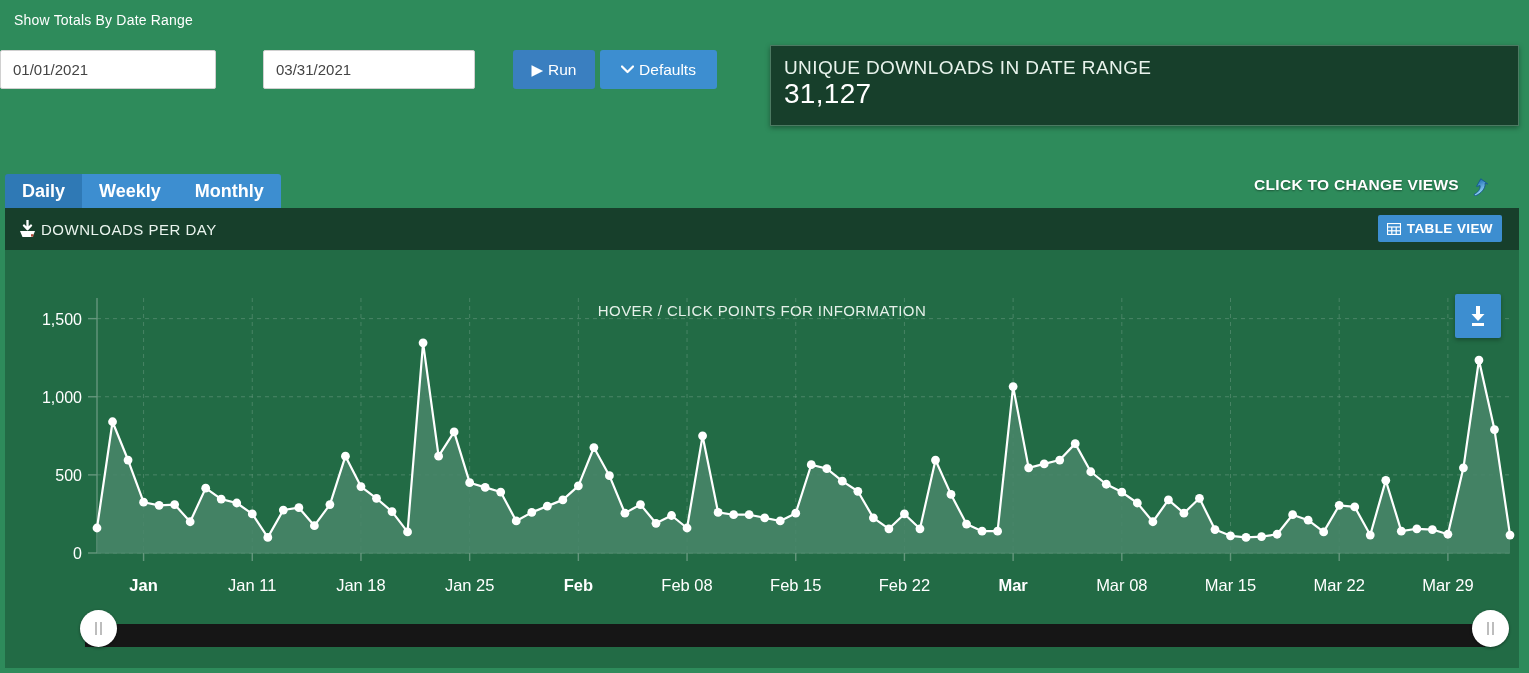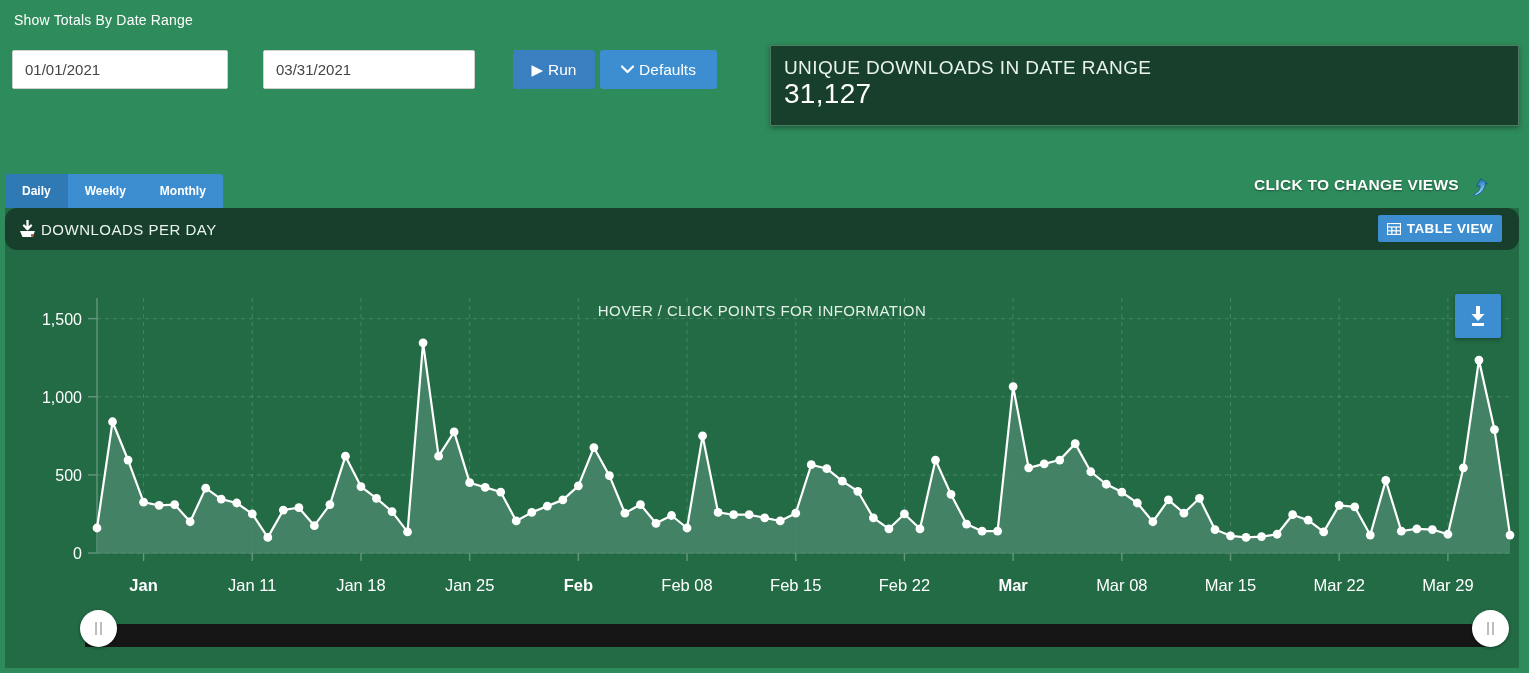--- a/index.html
+++ b/index.html
@@ -22,21 +22,21 @@
     letter-spacing: .2px; white-space: nowrap;
   }
 
   .date-input {
     position: absolute; top: 50px; height: 39px;
     background: #ffffff; border: 1px solid #d0d0d0; border-radius: 2px;
     font-size: 15px; color: #444; padding: 0 12px;
     font-family: "Liberation Sans", sans-serif;
     line-height: 37px;
   }
-  #date-from { left: 12px; width: 216px; }
+  #date-from { left: 0; width: 216px; }
   #date-to   { left: 263px; width: 212px; }
 
   .btn-blue {
     position: absolute; top: 50px; height: 39px;
     background: #3a7fc0; color: #fff; border: none; border-radius: 3px;
     font-size: 15.5px; cursor: pointer;
     display: flex; align-items: center; justify-content: center; gap: 5px;
     font-family: "Liberation Sans", sans-serif;
     padding: 0 14px;
   }
@@ -57,21 +57,21 @@
   }
   #stat-value {
     position: absolute; left: 13px; top: 32px;
     font-size: 28px; color: #ffffff; font-weight: 400; letter-spacing: .3px;
   }
 
   
   #view-tabs { position: absolute; left: 5px; top: 174px; height: 34px; display: flex; }
   .tab {
     height: 34px; display: flex; align-items: center; justify-content: center;
-    color: #ffffff; font-size: 12px; font-weight: bold;
+    color: #ffffff; font-size: 18px; font-weight: bold;
     background: #3d8ed0; border: none; cursor: pointer;
     padding: 0 17px; font-family: "Liberation Sans", sans-serif;
   }
   .tab.active { background: #2f79b5; }
   .tab:first-child { border-top-left-radius: 3px; }
   .tab:last-child  { border-top-right-radius: 3px; text-align: center; }
 
   #change-views-hint {
     position: absolute; right: 40px; top: 174px;
     color: #ffffff; font-size: 15.5px; font-weight: bold;
@@ -80,21 +80,21 @@
   }
   #change-views-arrow-icon { width: 22px; height: 22px; display: block; }
 
   
   #chart-panel {
     position: absolute; left: 5px; top: 208px; width: 1514px; height: 460px;
     background: #226b45;
   }
   #panel-header {
     position: relative; height: 42px; background: #173f2b;
-    display: flex; align-items: center; border-radius: 12px;
+    display: flex; align-items: center;
   }
   #panel-title {
     color: #eaf4ee; font-size: 15px; letter-spacing: .5px;
     margin-left: 36px;
   }
   #download-header-icon {
     position: absolute; left: 14px; top: 12px; width: 17px; height: 18px;
   }
   #table-view-button {
     position: absolute; right: 17px; top: 7px; height: 27px;

